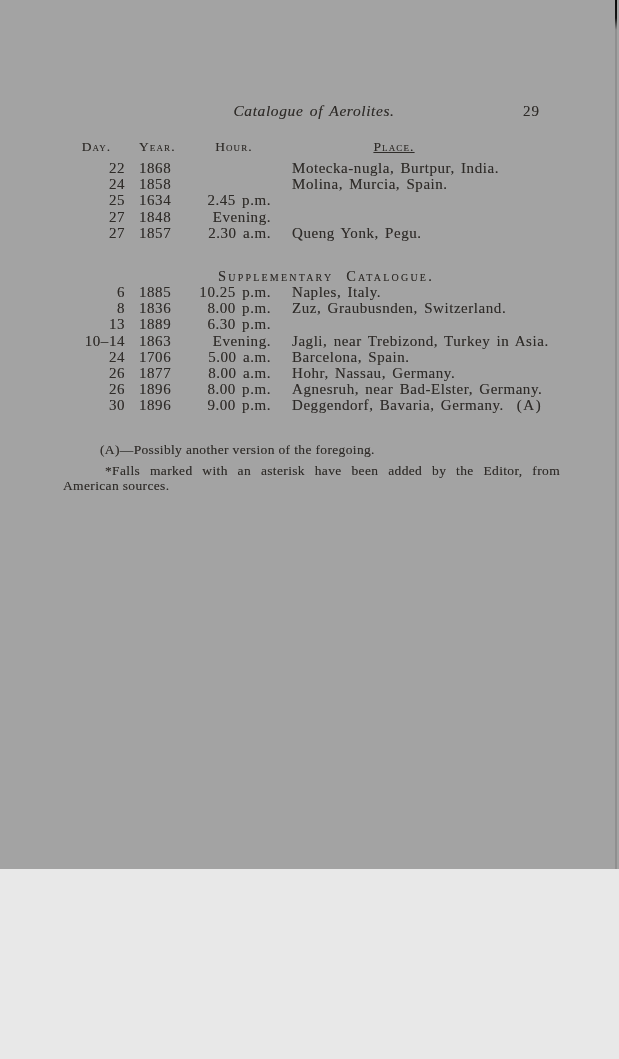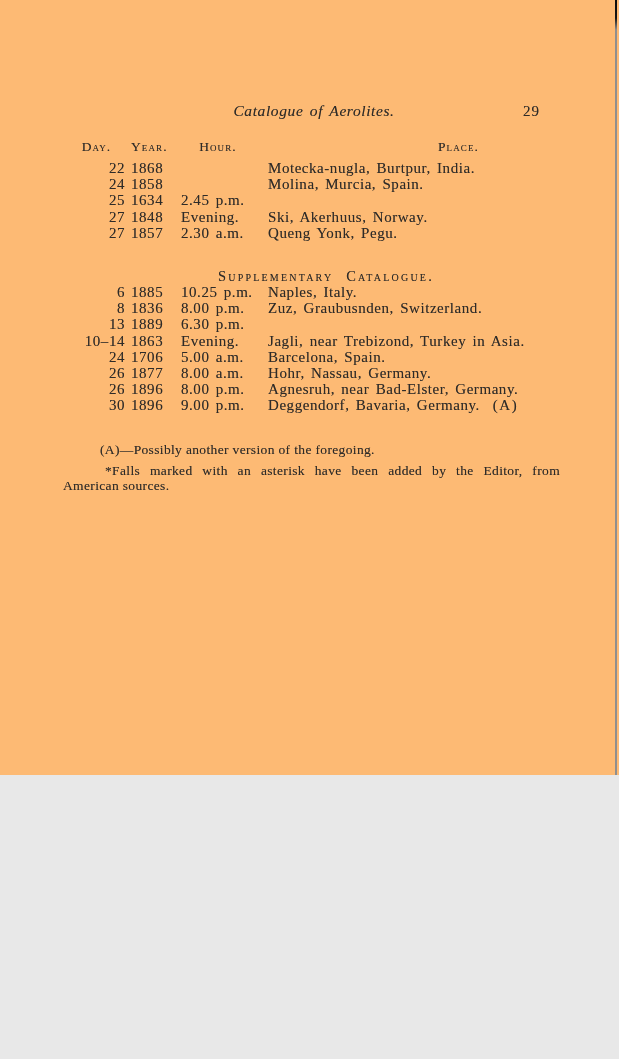--- a/index.html
+++ b/index.html
@@ -1,22 +1,22 @@
 <!DOCTYPE html>
 <html><head>
 <meta charset="utf-8">
 <style>
   html, body { margin: 0; padding: 0; }
   body { background: #e8e8e8; }
 
   .page {
     position: relative;
     width: 619px;
-    height: 775px;
-    background: #fdba74;
+    height: 869px;
+    background: #a3a3a3;
     overflow: hidden;
     font-family: "Liberation Serif", "DejaVu Serif", serif;
     color: #2e2b28;
     text-shadow: 0 0 0.6px rgba(60,55,50,0.45);
   }
 
   
   .scan-edge-right {
     position: absolute;
     left: 615px; top: 0;
@@ -53,49 +53,50 @@
     position: absolute;
     left: 455px; top: 1px;
     font-size: 15px;
     letter-spacing: 1px;
   }
 
   
   .row {
     display: grid;
     grid-template-columns: 57px 44px 74px 1fr;
-    column-gap: 6px;
+    column-gap: 14px;
     align-items: baseline;
     height: 16.2px;
     font-size: 15px;
     letter-spacing: 0.55px;
     word-spacing: 2px;
     white-space: nowrap;
   }
   .c.day  { text-align: right; }
   .c.year { text-align: left; }
-  .c.hour { text-align: left; }
+  .c.hour { text-align: right; }
   .c.place { text-align: left; padding-left: 7px; }
 
   .cols-header {
     position: absolute;
     left: 0; top: 139px;
     width: 100%;
     height: 15px;
     font-size: 13.5px;
     font-variant: small-caps;
     letter-spacing: 1.1px;
   }
   .cols-header .c.day  { text-align: center; }
   .cols-header .c.hour { text-align: center; }
   .cols-header .c.place { text-align: left; padding-left: 0; }
   .cols-header .place-inner {
     display: inline-block;
     width: 218px;
-    text-align: right;
+    text-align: center;
+    text-decoration: underline;
   }
 
   .tbl { position: absolute; left: 0; width: 100%; }
   .tbl-main { top: 160px; }
   .tbl-supp { top: 284px; }
 
   .supp-heading {
     position: absolute;
     left: 0; top: 256px;
     width: 100%;
@@ -170,21 +171,20 @@
       </div>
       <div class="row">
         <span class="c day">25</span>
         <span class="c year">1634</span>
         <span class="c hour">2.45 p.m.</span>
       </div>
       <div class="row">
         <span class="c day">27</span>
         <span class="c year">1848</span>
         <span class="c hour">Evening.</span>
-        <span class="c place">Ski, Akerhuus, Norway.</span>
       </div>
       <div class="row">
         <span class="c day">27</span>
         <span class="c year">1857</span>
         <span class="c hour">2.30 a.m.</span>
         <span class="c place">Queng Yonk, Pegu.</span>
       </div>
     </div>
 
     <h2 class="supp-heading">Supplementary Catalogue.</h2>

